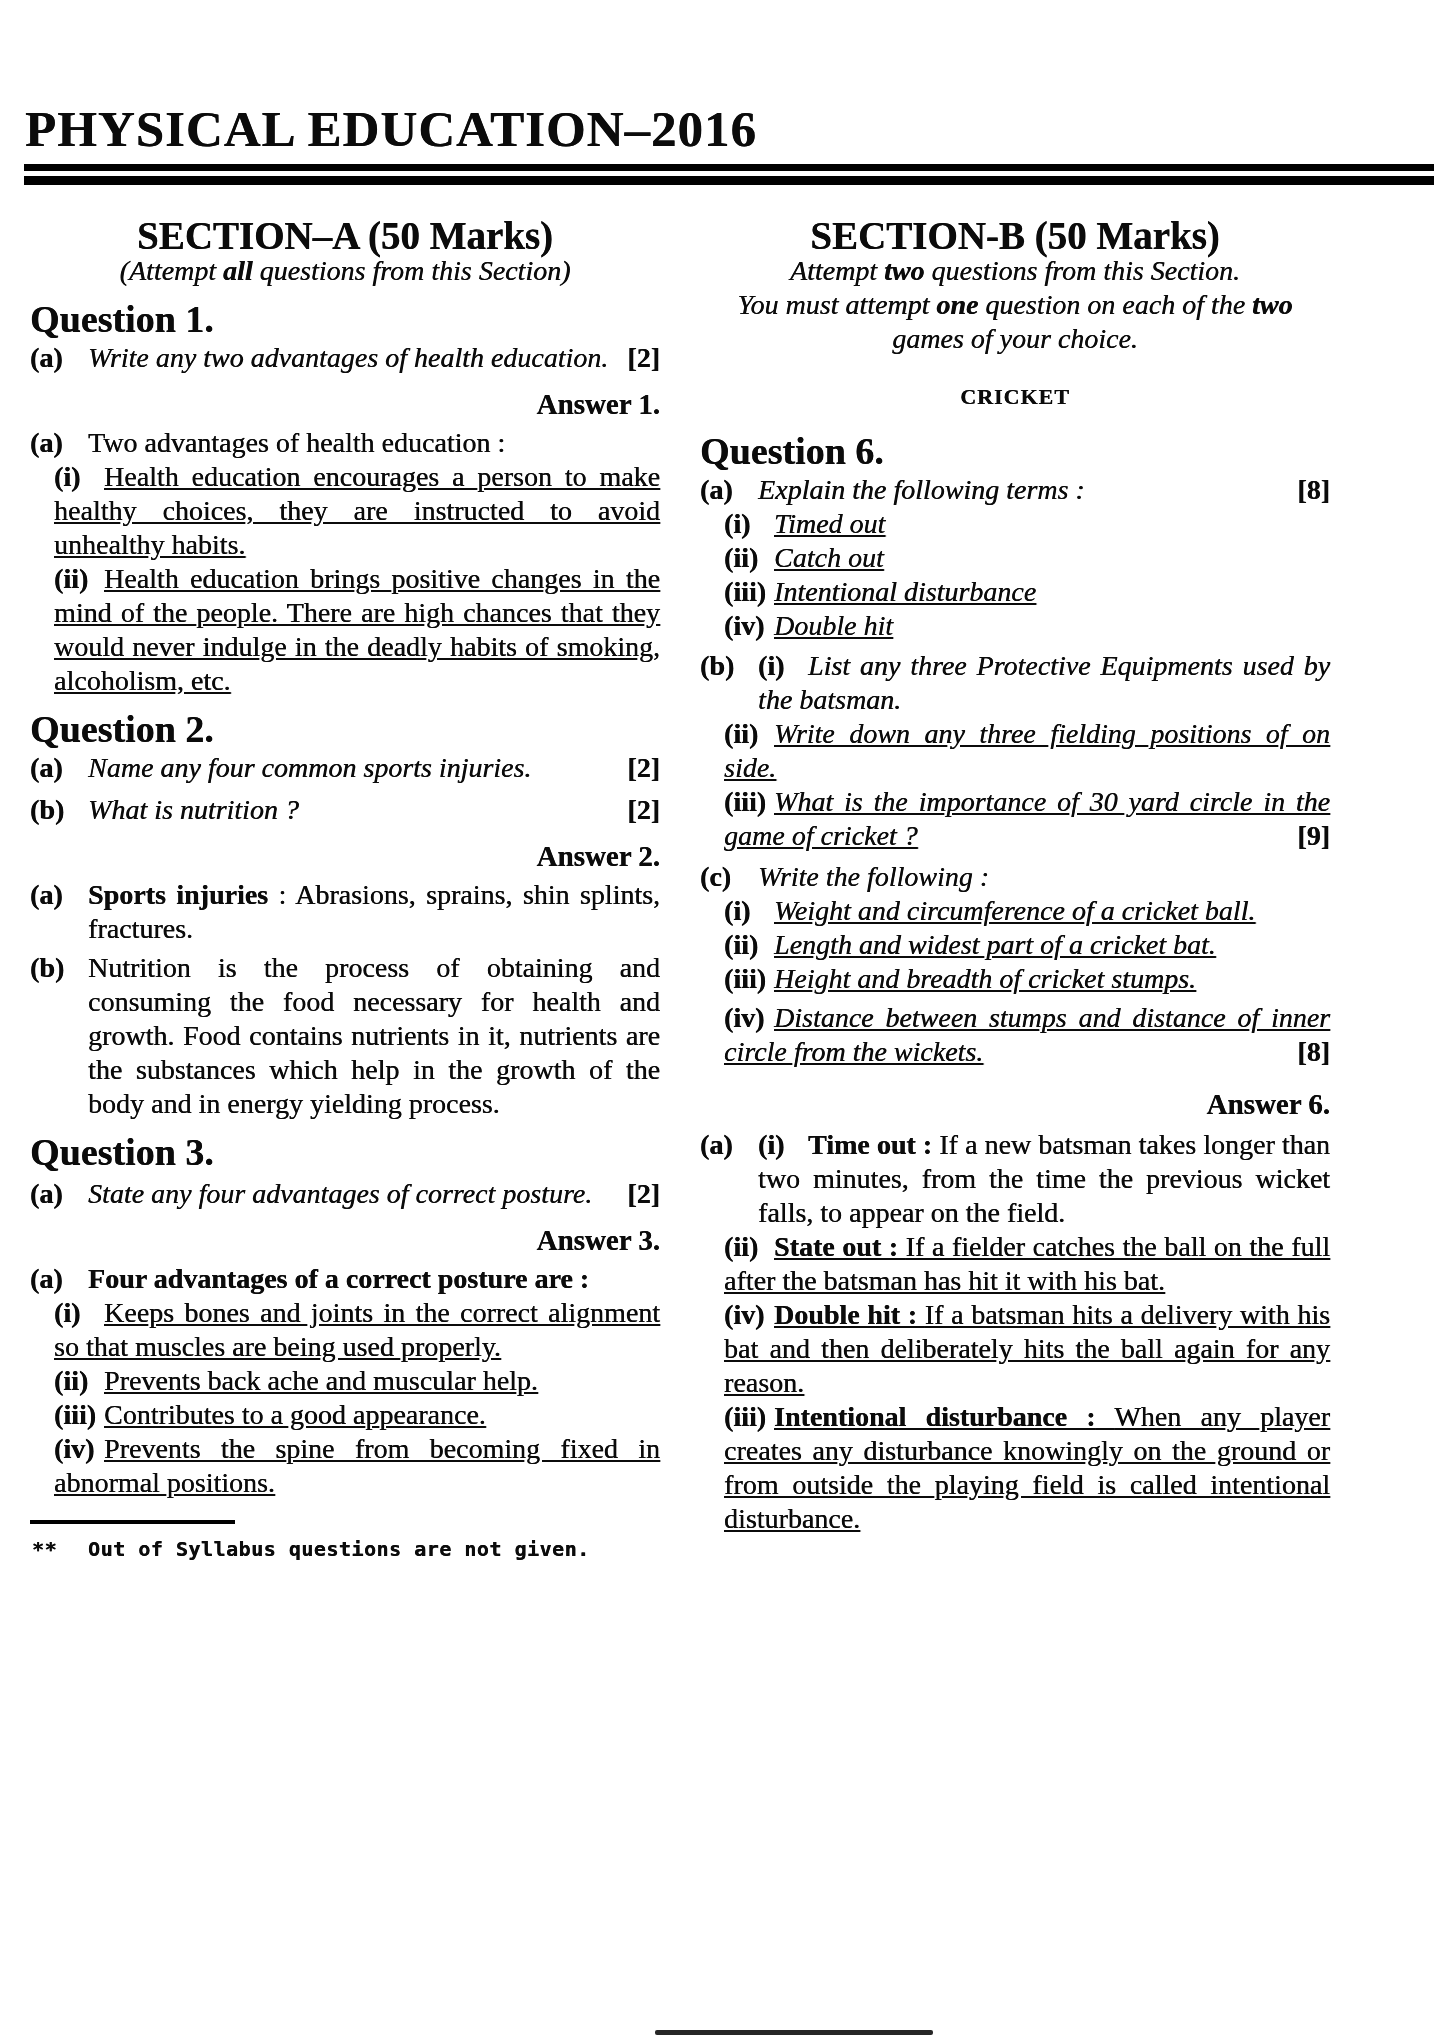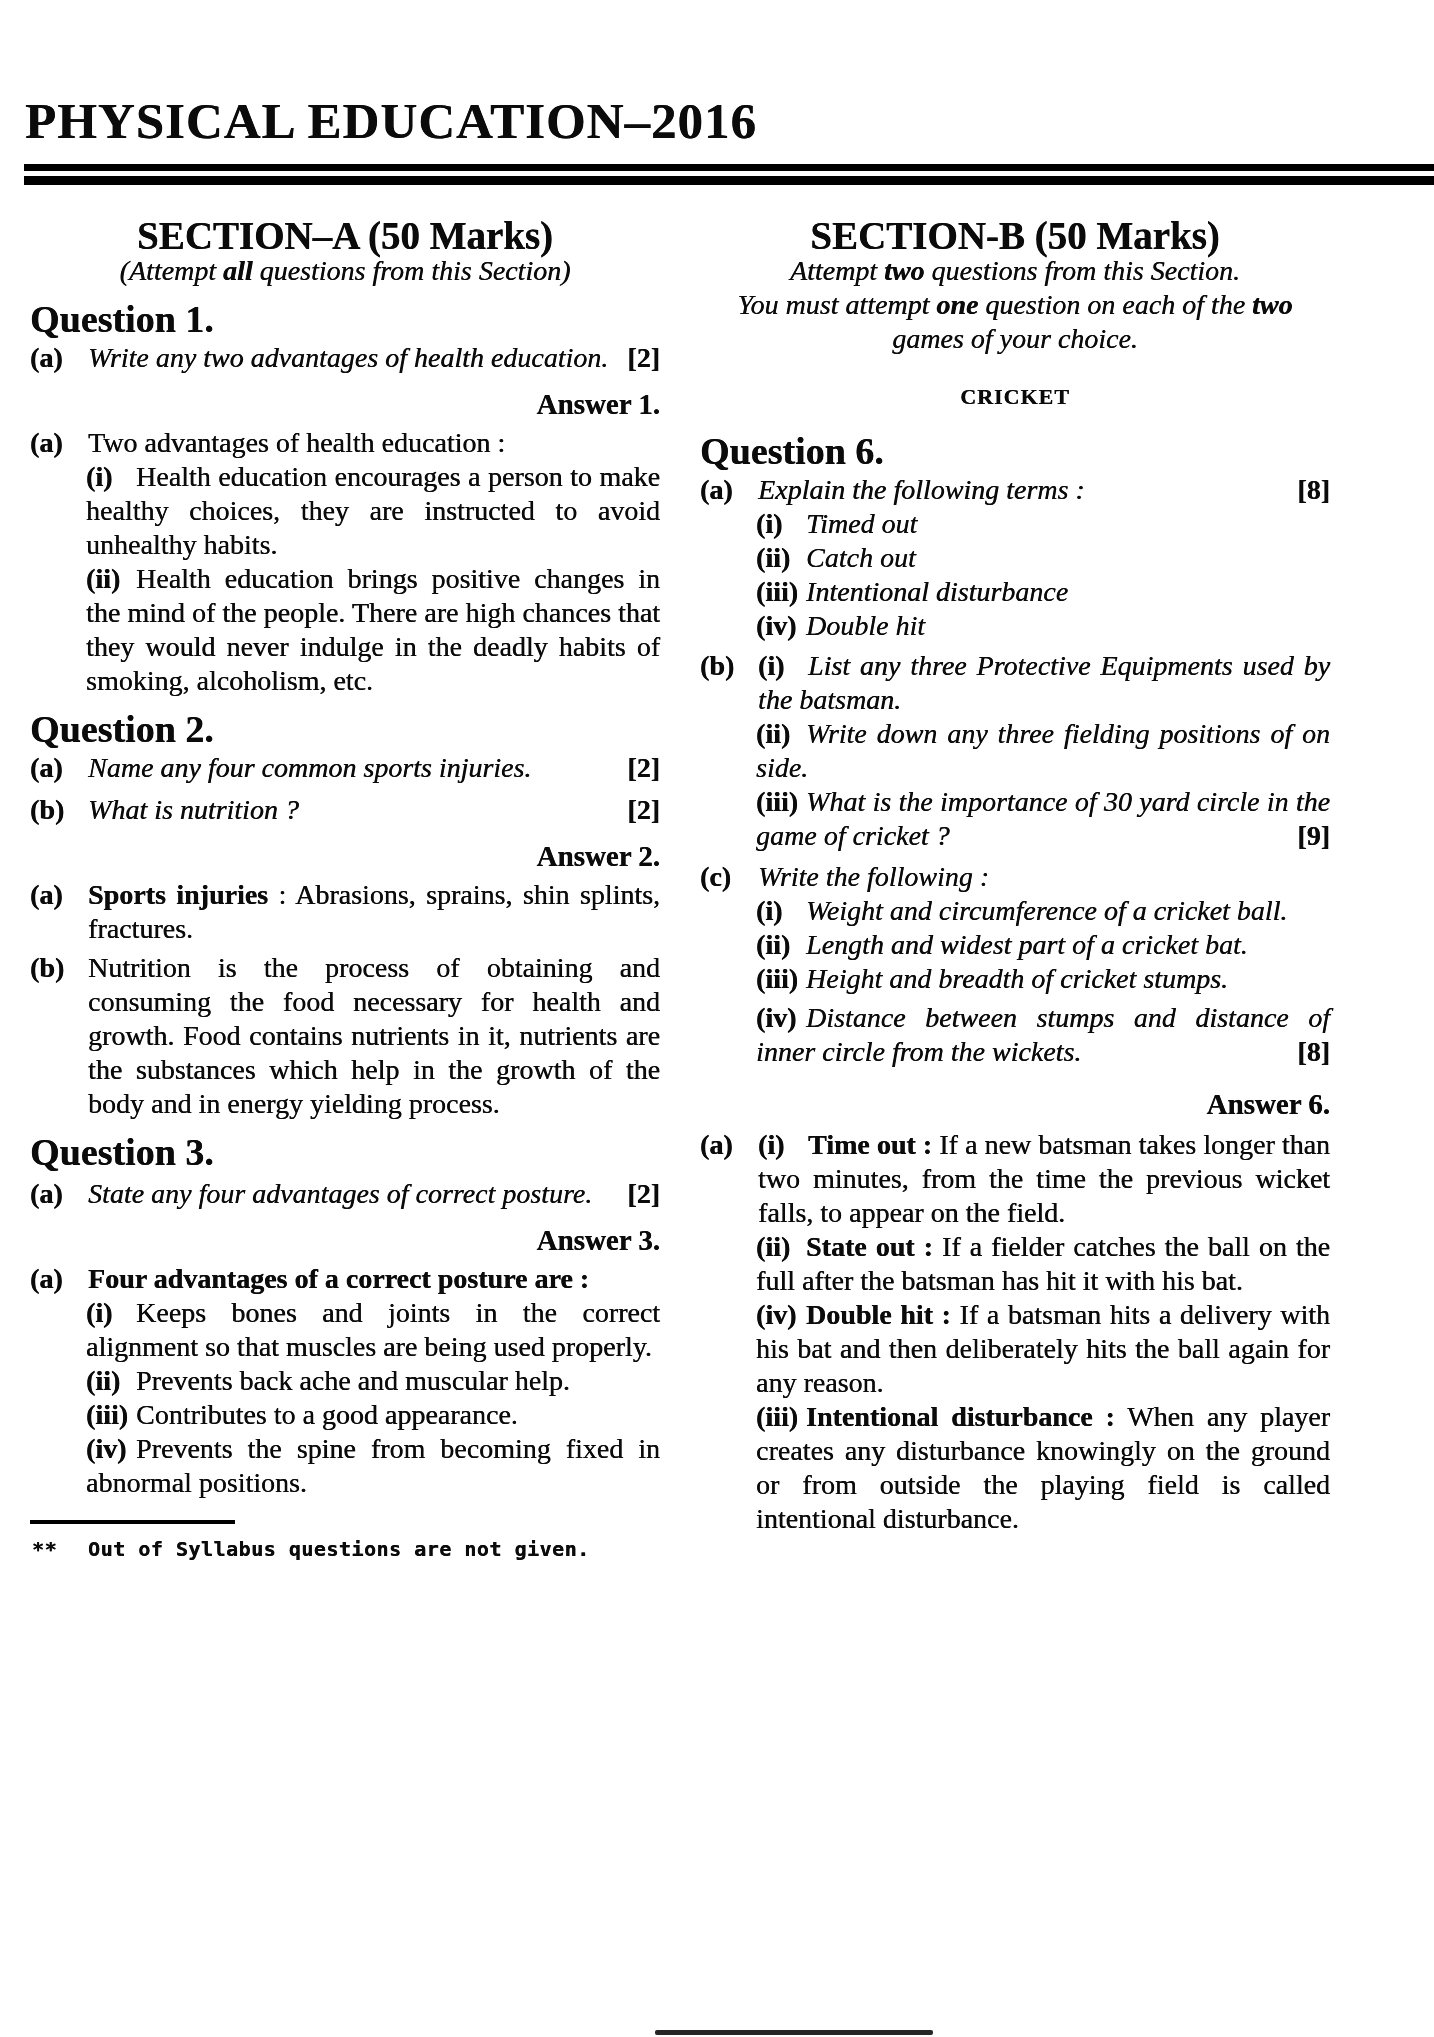--- a/index.html
+++ b/index.html
@@ -2,21 +2,21 @@
 <html><head>
 <meta charset="utf-8">
 <style>
   html,body{margin:0;padding:0;background:#ffffff;}
   .page{
     position:relative;width:1434px;height:2037px;background:#ffffff;
     font-family:"Liberation Serif", serif;color:#0b0b0b;overflow:hidden;
     text-shadow:0.35px 0 0 currentColor;
   }
   .title{
-    position:absolute;left:25px;top:96px;margin:0;
+    position:absolute;left:25px;top:104px;margin:0;
     font-size:51px;font-weight:bold;letter-spacing:1px;line-height:1;
   }
   .dbl-rule{position:absolute;left:24px;top:164px;width:1410px;}
   .dbl-rule .r1{height:7px;background:#000;}
   .dbl-rule .r2{height:9px;background:#000;margin-top:5px;}
 
   .col{position:absolute;top:218px;width:630px;font-size:28px;line-height:34px;}
   .col-left{left:30px;}
   .col-right{left:700px;}
 
@@ -24,21 +24,21 @@
   .sec-note{text-align:center;font-style:italic;line-height:34px;}
   .sec-note .bi{font-weight:bold;}
   .note2{max-width:580px;margin:0 auto;}
   .game-title{text-align:center;font-weight:bold;font-size:22px;letter-spacing:1px;margin-top:24px;}
 
   .qh{font-weight:bold;font-size:38px;margin-top:14px;}
   .ah{font-weight:bold;font-size:29px;margin-top:12px;text-align:right;}
 
   .row{position:relative;padding-left:58px;margin-top:5px;text-align:justify;}
   .row .lbl{position:absolute;left:0;top:0;font-weight:bold;font-style:normal;}
-  .sub{position:relative;margin-left:56px;text-align:justify;}
+  .sub{position:relative;margin-left:24px;text-align:justify;text-decoration:underline;}
   .sublbl{display:inline-block;min-width:50px;font-weight:bold;font-style:normal;}
   .mark{position:absolute;right:0;bottom:0;font-weight:bold;font-style:normal;}
   .q .txt{font-style:italic;}
   .b{font-weight:bold;}
 
   .foot-rule{width:205px;height:4px;background:#000;margin-top:20px;}
   .footnote{
     position:relative;padding-left:58px;margin-top:8px;
     font-family:"DejaVu Sans Mono", monospace;font-weight:bold;font-size:20px;letter-spacing:0.5px;
   }

